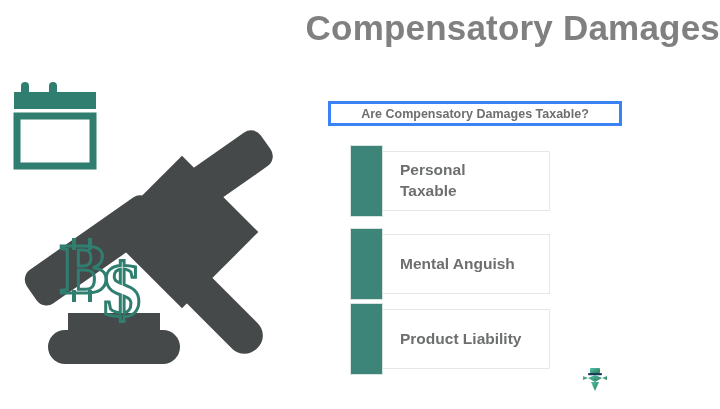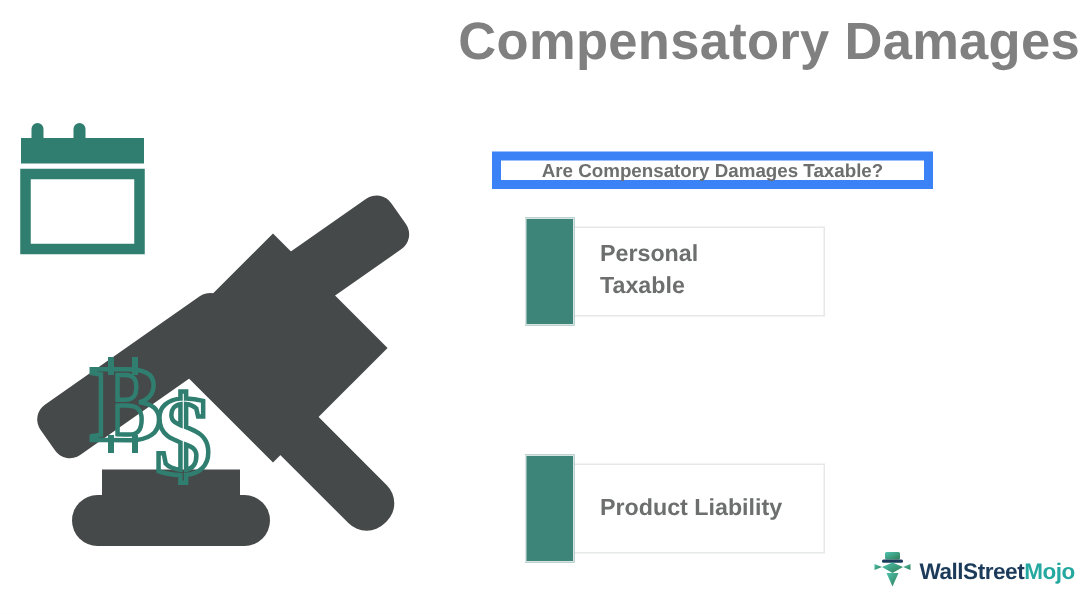--- a/index.html
+++ b/index.html
@@ -44,21 +44,21 @@
   }
 
   
   #question-box {
     position: absolute;
     left: 328px;
     top: 101px;
     width: 294px;
     height: 25px;
     box-sizing: border-box;
-    border: 6px solid #3b82f6;
+    border: 3px solid #3b82f6;
     background: #ffffff;
     display: flex;
     align-items: center;
     justify-content: center;
   }
   #question-box .q-text {
     font-size: 12.5px;
     font-weight: bold;
     color: #6d6f6e;
     white-space: nowrap;
@@ -180,20 +180,25 @@
     <span class="q-text">Are Compensatory Damages Taxable?</span>
   </div>
 
   <div class="item-row r0">
     <div class="item-card"></div>
     <div class="item-swatch"></div>
     <div class="item-label">Personal
 Taxable</div>
   </div>
 
+  <div class="item-row r1">
+    <div class="item-card"></div>
+    <div class="item-swatch"></div>
+    <div class="item-label">Mental Anguish</div>
+  </div>
 
   <div class="item-row r2">
     <div class="item-card"></div>
     <div class="item-swatch"></div>
     <div class="item-label">Product Liability</div>
   </div>
 
   <div id="logo">
     <span>
       <svg width="26" height="26" viewBox="0 0 26 26" xmlns="http://www.w3.org/2000/svg">
@@ -204,16 +209,15 @@
           </linearGradient>
         </defs>
         <rect x="8" y="2" width="10" height="5" rx="1" fill="url(#lg)"></rect>
         <rect x="6" y="7" width="14" height="2.2" rx="1" fill="#1c3b5a"></rect>
         <path d="M13 9 L20 12 L13 16 L6 12 Z" fill="url(#lg)"></path>
         <path d="M1 10 L6 12 L1 14 Z" fill="url(#lg)"></path>
         <path d="M25 10 L20 12 L25 14 Z" fill="url(#lg)"></path>
         <path d="M9 16 L17 16 L13 25 Z" fill="url(#lg)"></path>
       </svg>
     </span>
-    <span class="logo-text"><span class="logo-wall">WallStreet</span><span class="logo-mojo">Mojo</span></span>
   </div>
 
 </div>
 
 </body></html>

